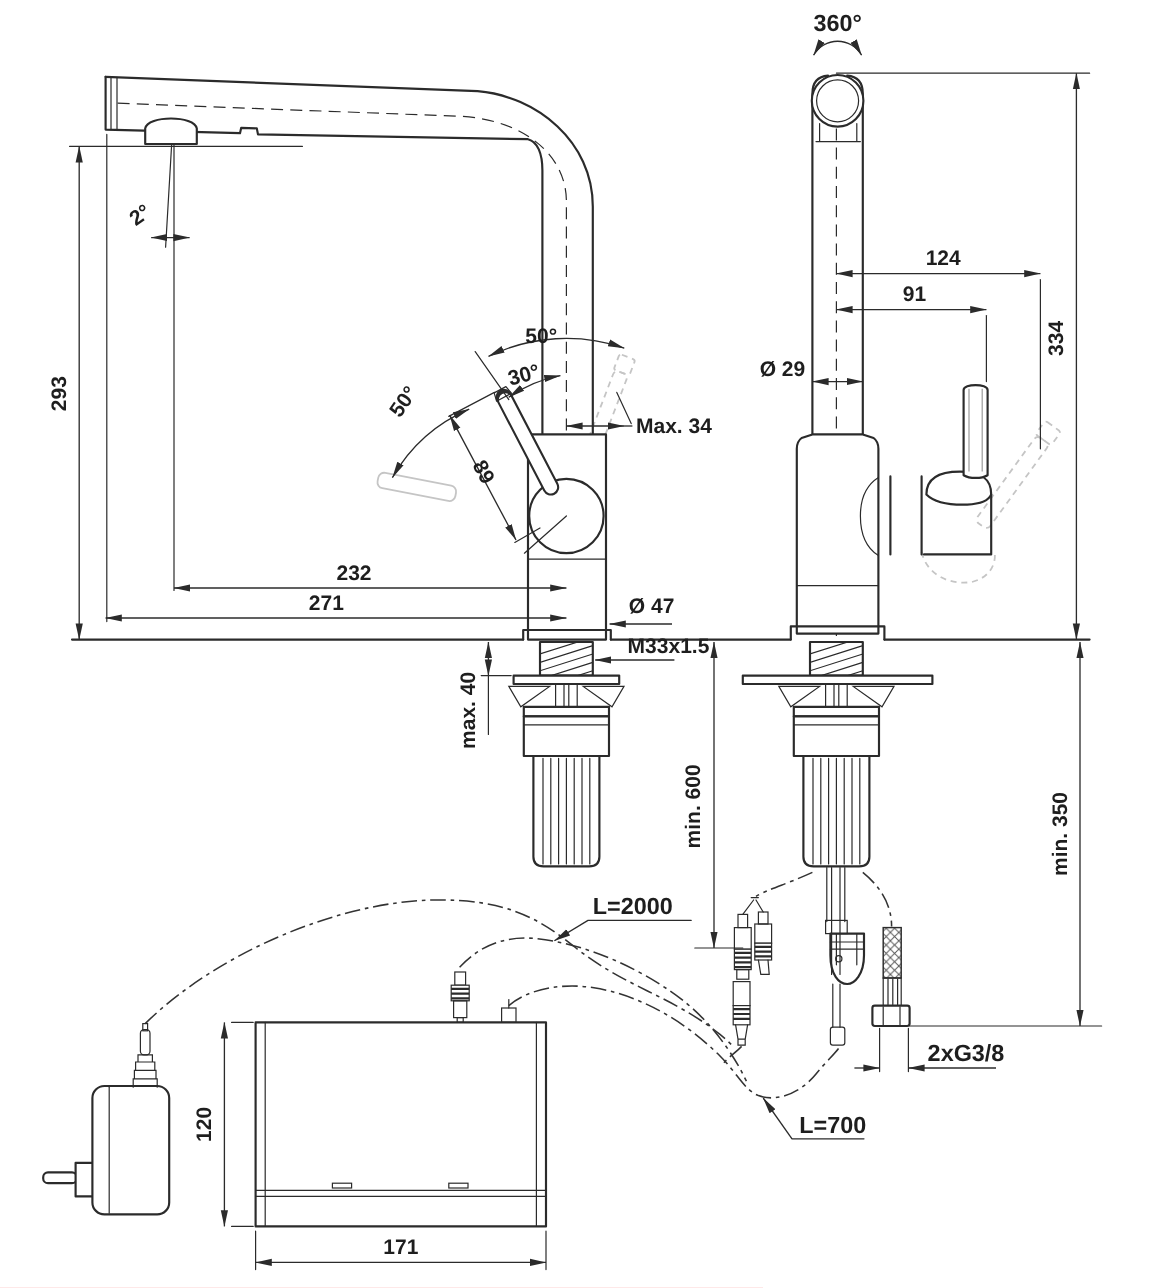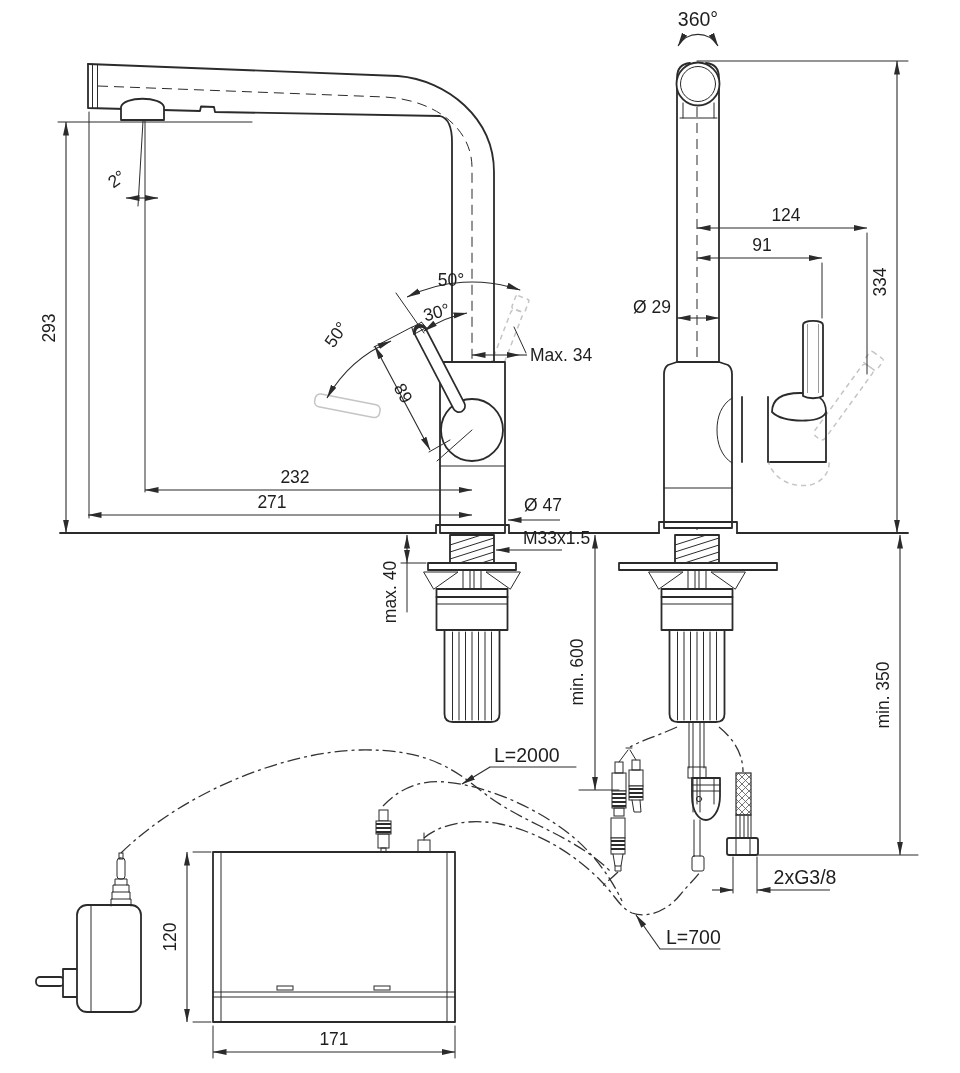--- a/index.html
+++ b/index.html
@@ -1,17 +1,17 @@
 <!DOCTYPE html>
 <html><head>
 <meta charset="utf-8">
 <style>
   html,body{margin:0;padding:0;background:#fff;}
   .stage{position:relative;width:960px;height:1073px;background:#fca5a5;overflow:hidden;
-         font-family:"Liberation Sans",sans-serif;}
+         font-family:"Liberation Sans",sans-serif;font-weight:bold;}
   svg{display:block}
   .o  {fill:none;stroke:#2b2b2b;stroke-width:1.8;stroke-linejoin:round;stroke-linecap:round;}
   .ow {fill:#fff;stroke:#2b2b2b;stroke-width:1.8;stroke-linejoin:round;}
   .t  {fill:none;stroke:#2b2b2b;stroke-width:1;stroke-linecap:round;}
   .dim{fill:none;stroke:#2b2b2b;stroke-width:1.1;}
   .cl {fill:none;stroke:#2b2b2b;stroke-width:1;stroke-dasharray:10 6;}
   .cab{fill:none;stroke:#333;stroke-width:1.3;stroke-dasharray:13 4 3 4;}
   .gh {fill:none;stroke:#c5c5c5;stroke-width:1.5;stroke-dasharray:5 4;}
   .ghs{fill:none;stroke:#c5c5c5;stroke-width:1.5;}
   .lbl{font-family:"Liberation Sans",sans-serif;font-size:17.5px;fill:#1e1e1e;}

